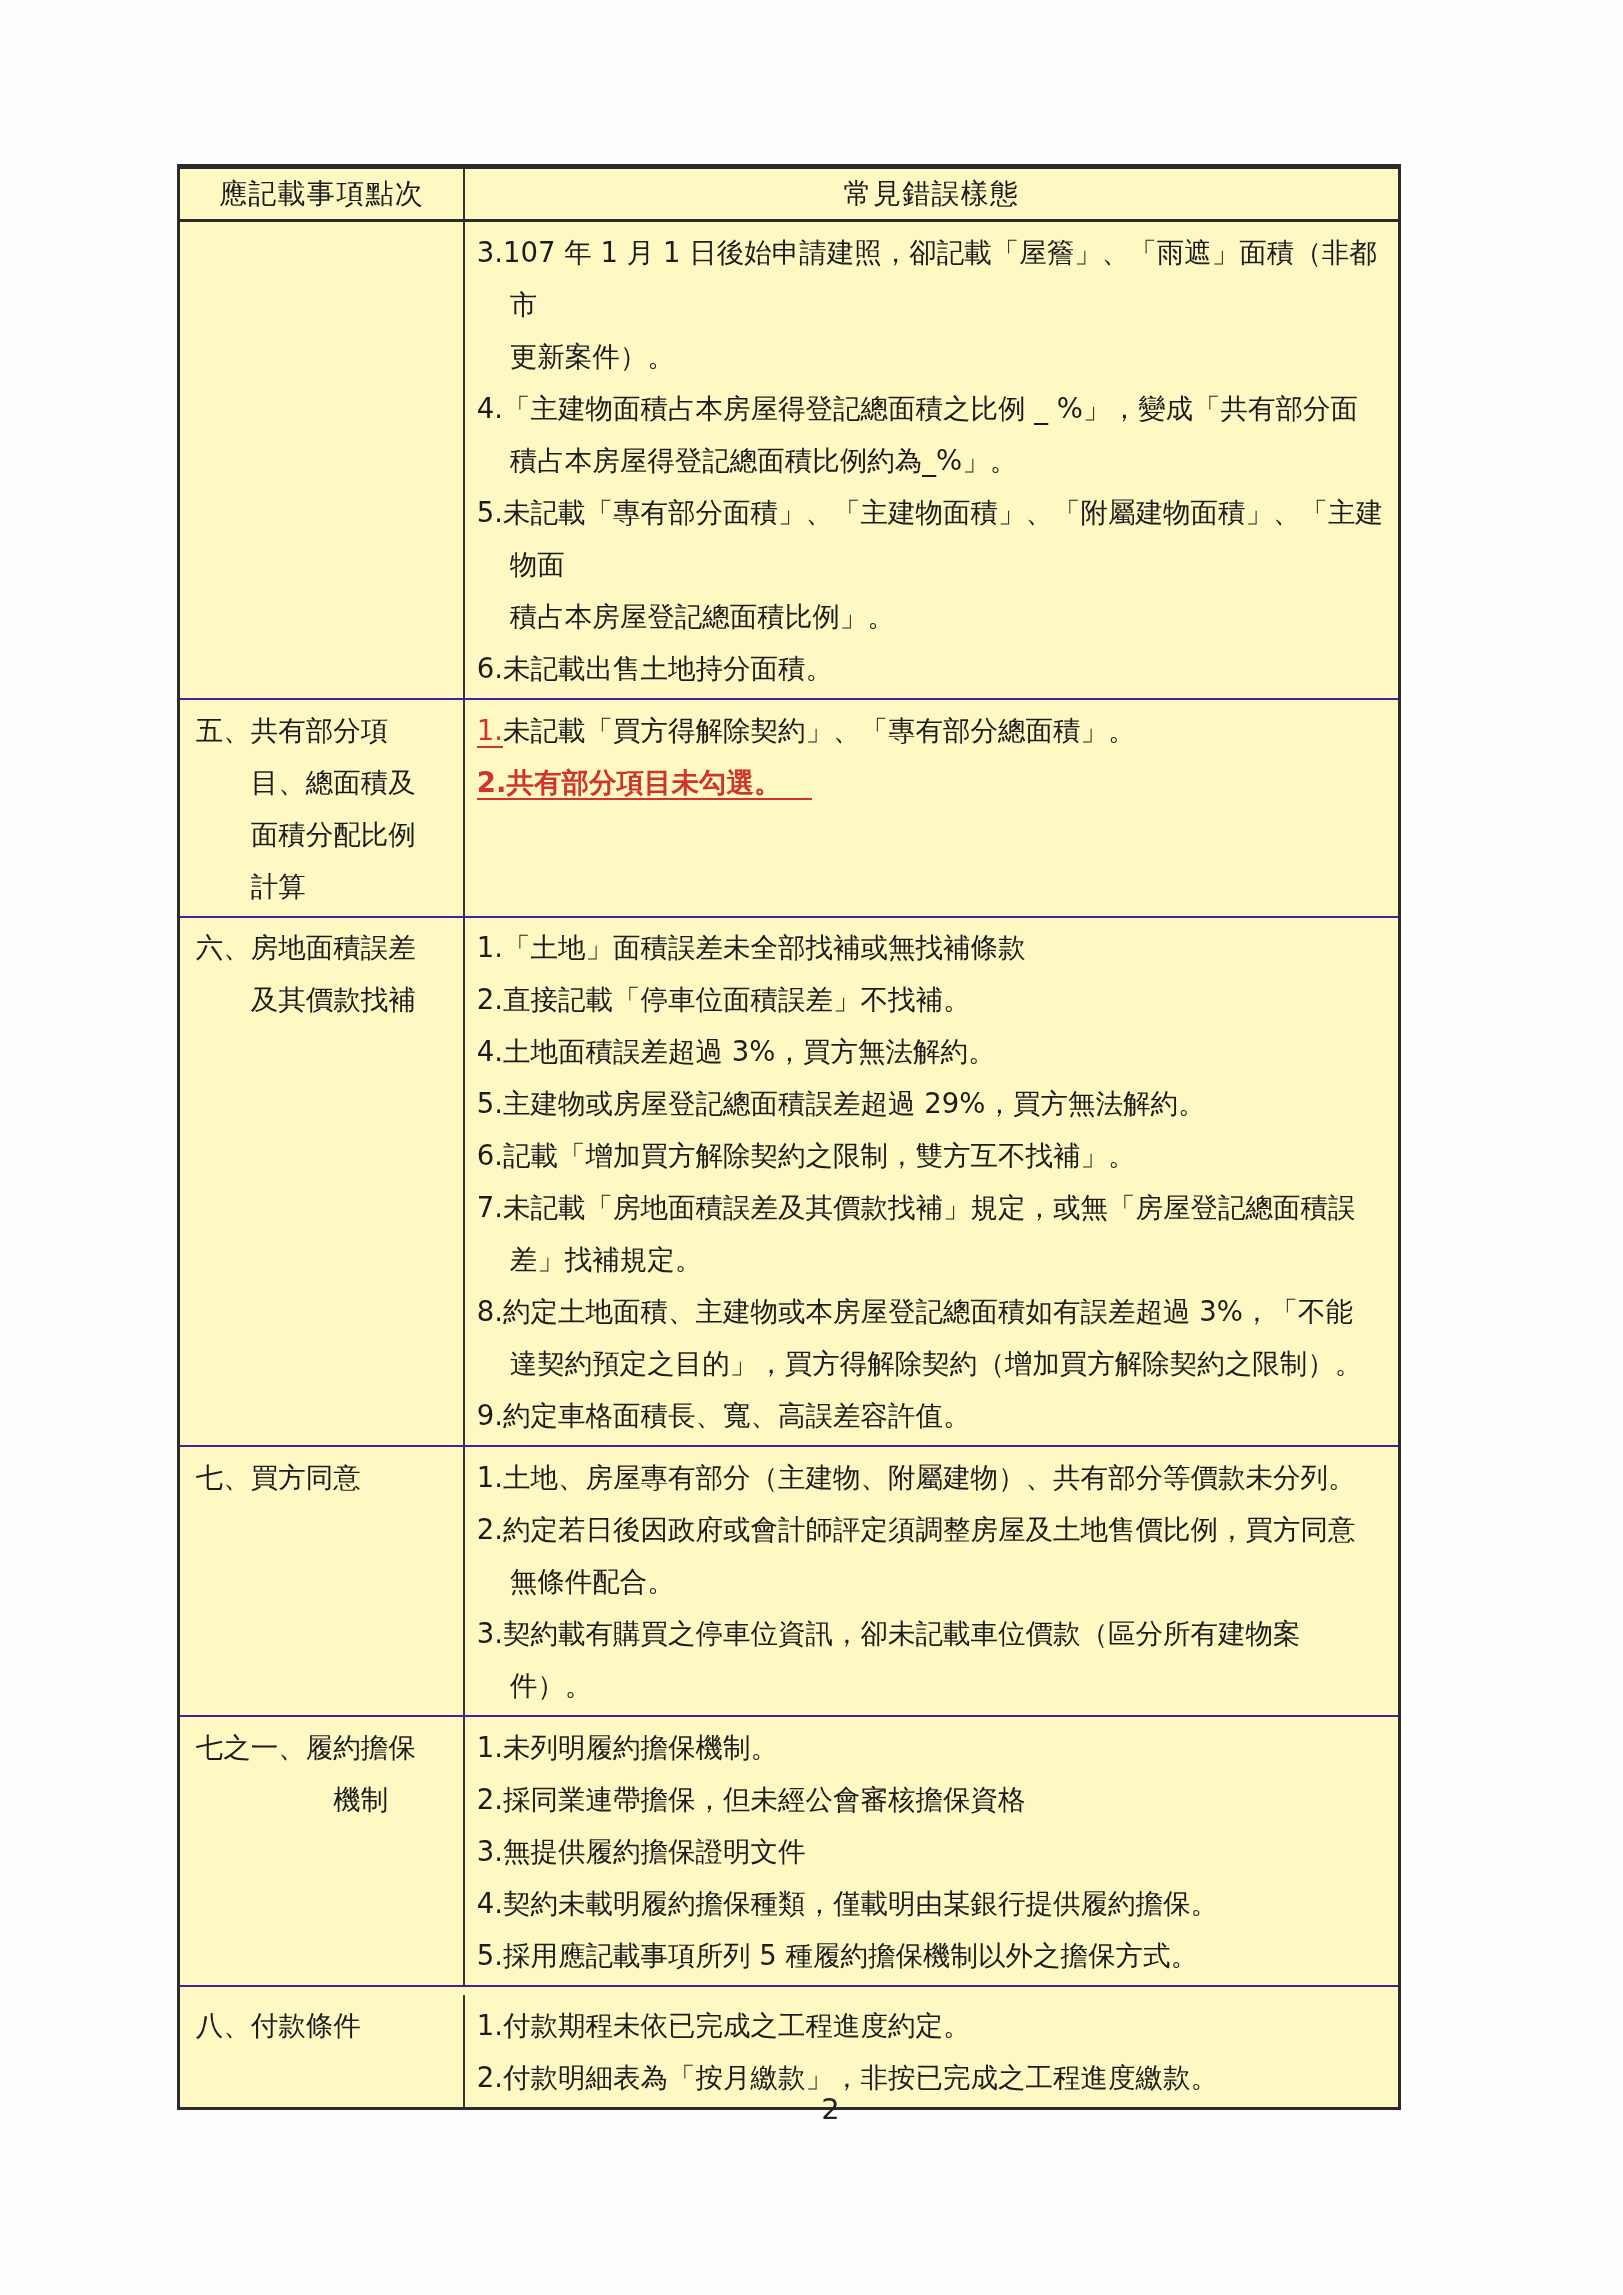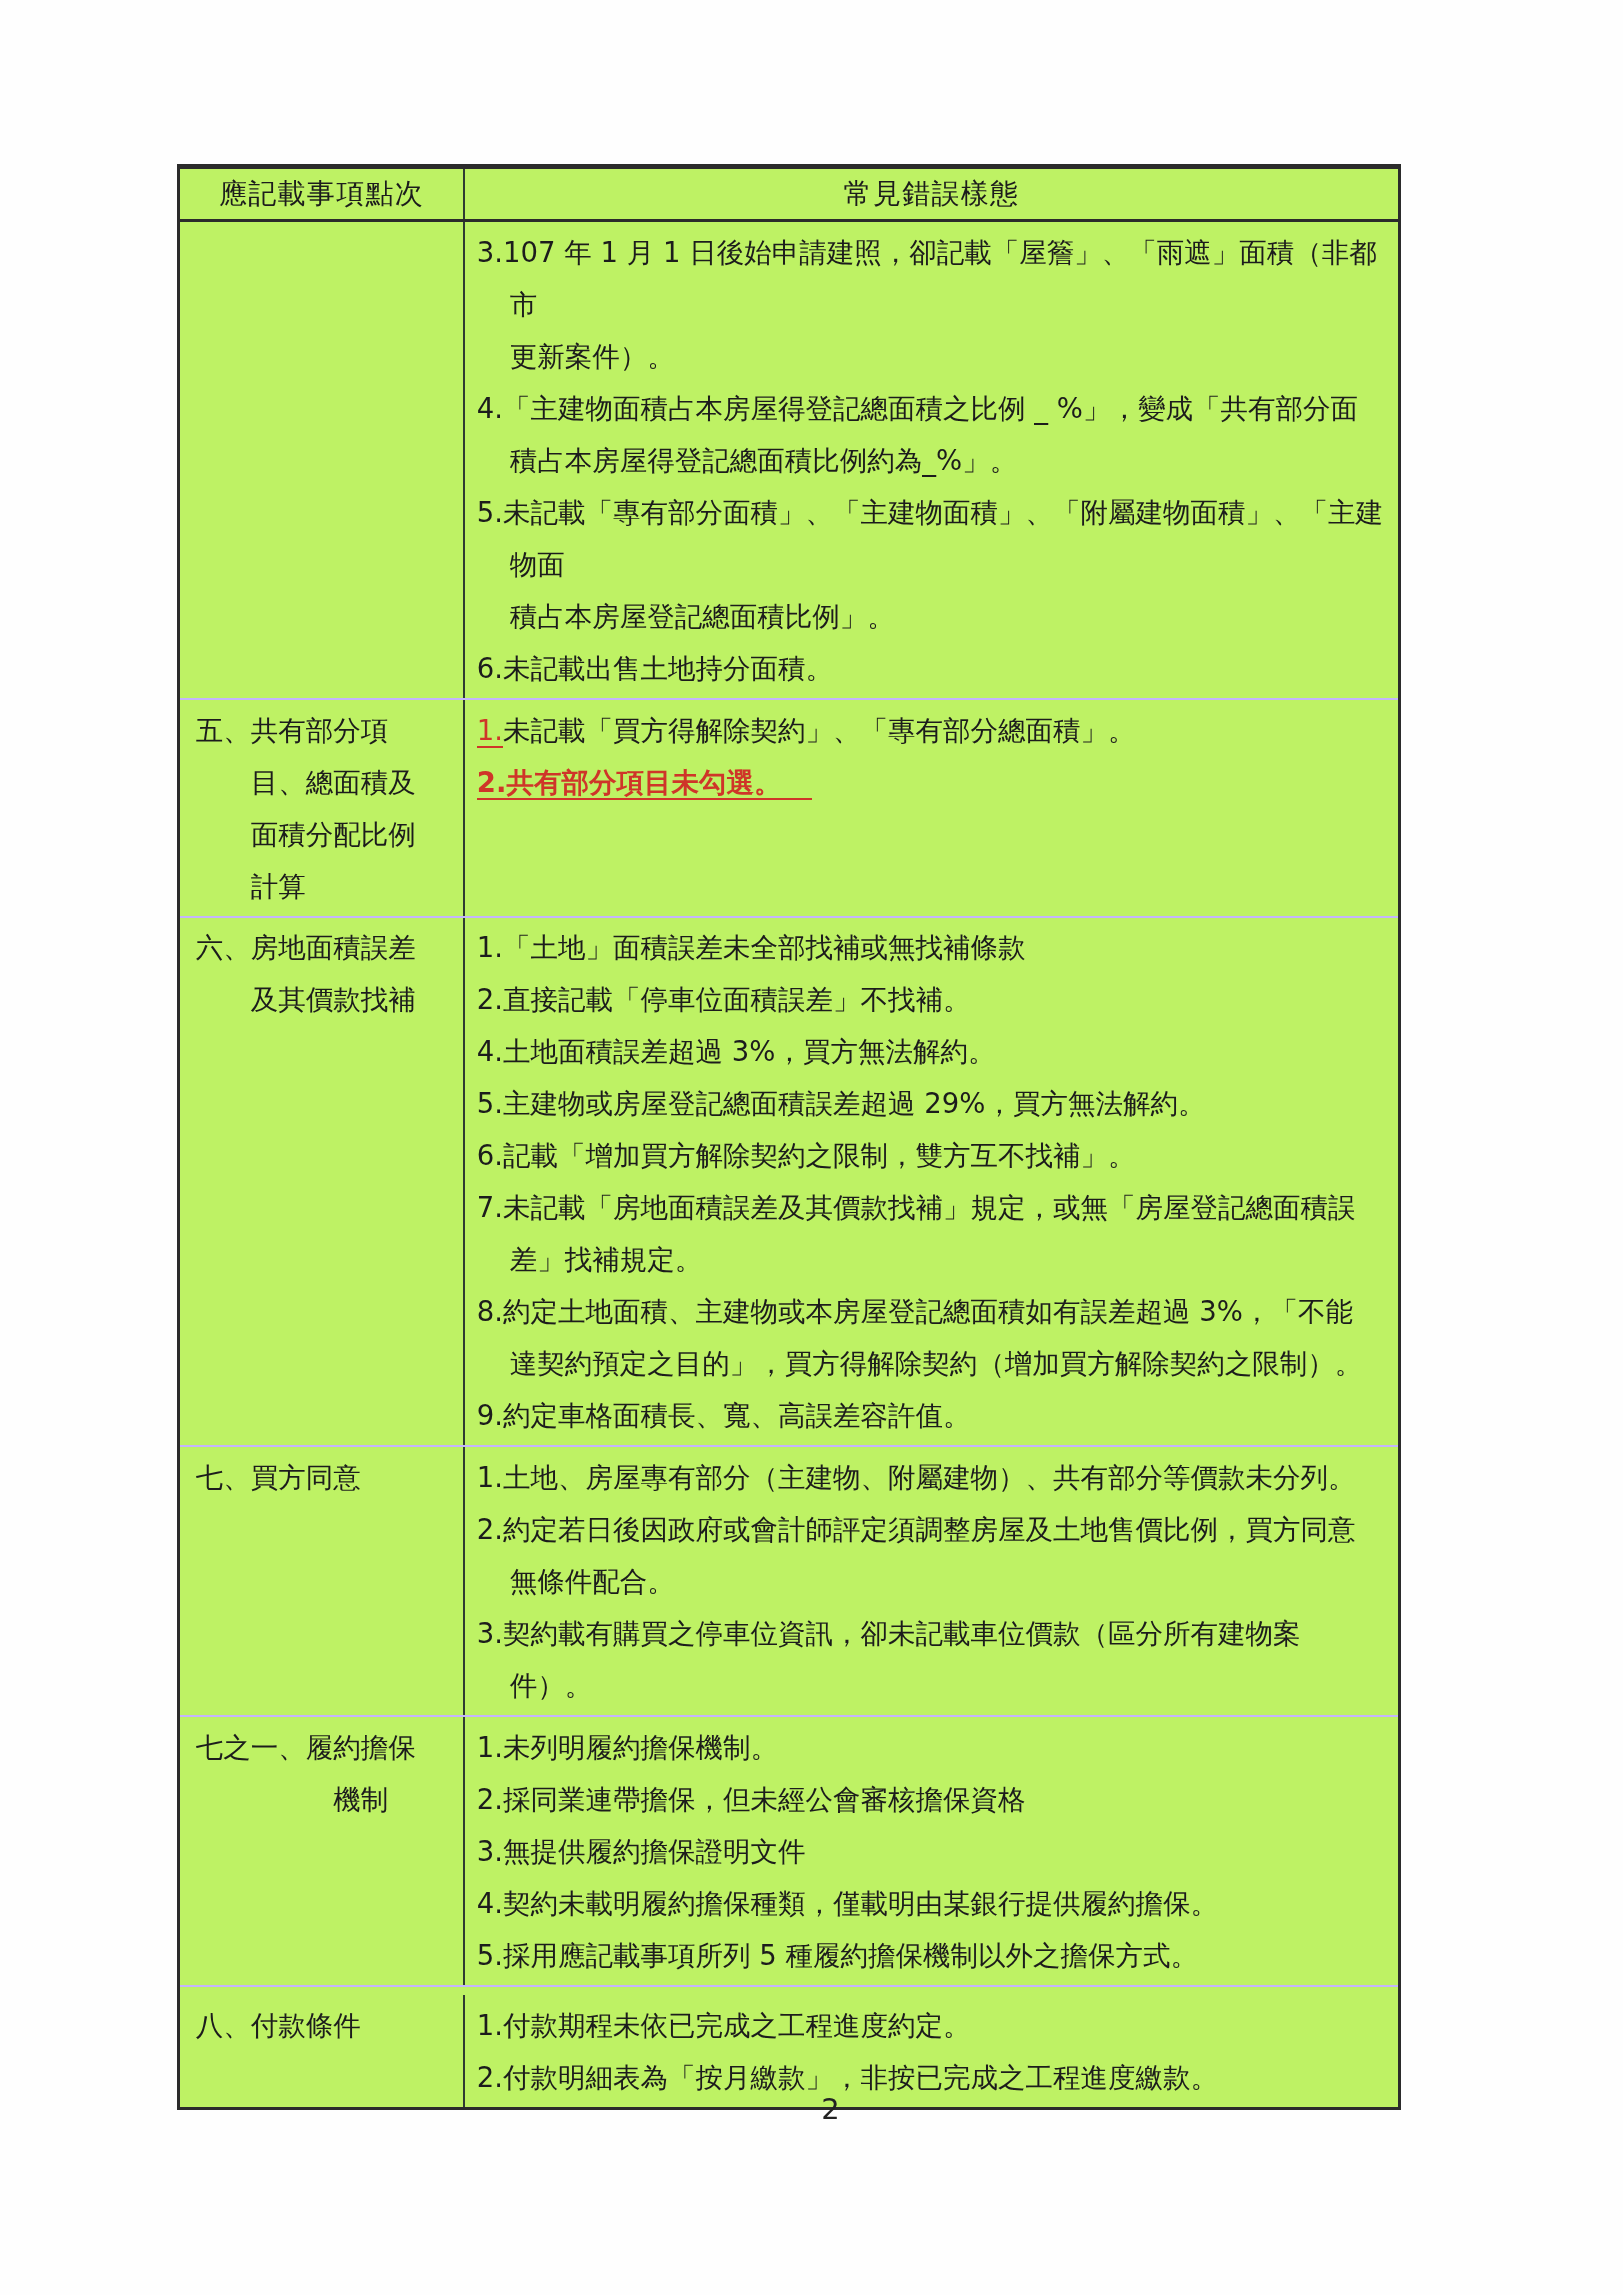--- a/index.html
+++ b/index.html
@@ -11,31 +11,31 @@
     color:#1c1c1c;
     overflow:hidden;
   }
   .doc-table{
     position:absolute;
     left:177px;top:164px;
     width:1224px;
     border:3.3px solid #2b2b2b;
     border-top-width:5.2px;
     box-sizing:border-box;
-    background:#bef264;
+    background:#fef9c3;
   }
   .row{
     display:grid;
     grid-template-columns:285px 1fr;
   }
   .header-row{
     border-bottom:3.3px solid #2b2b2b;
   }
   .body-row{
-    border-bottom:2px solid #c4b5fd;
+    border-bottom:2px solid #4c1d95;
   }
   .body-row:last-child{border-bottom:none;margin-top:8px;}
   .cell{box-sizing:border-box;}
   .cell.left{
     border-right:2px solid #2f3b32;
     padding:3.9px 5.2px 3.9px 15.7px;
     white-space:pre-wrap;
   }
   .cell.right{
     padding:3.9px 9.2px 3.9px 11.8px;

